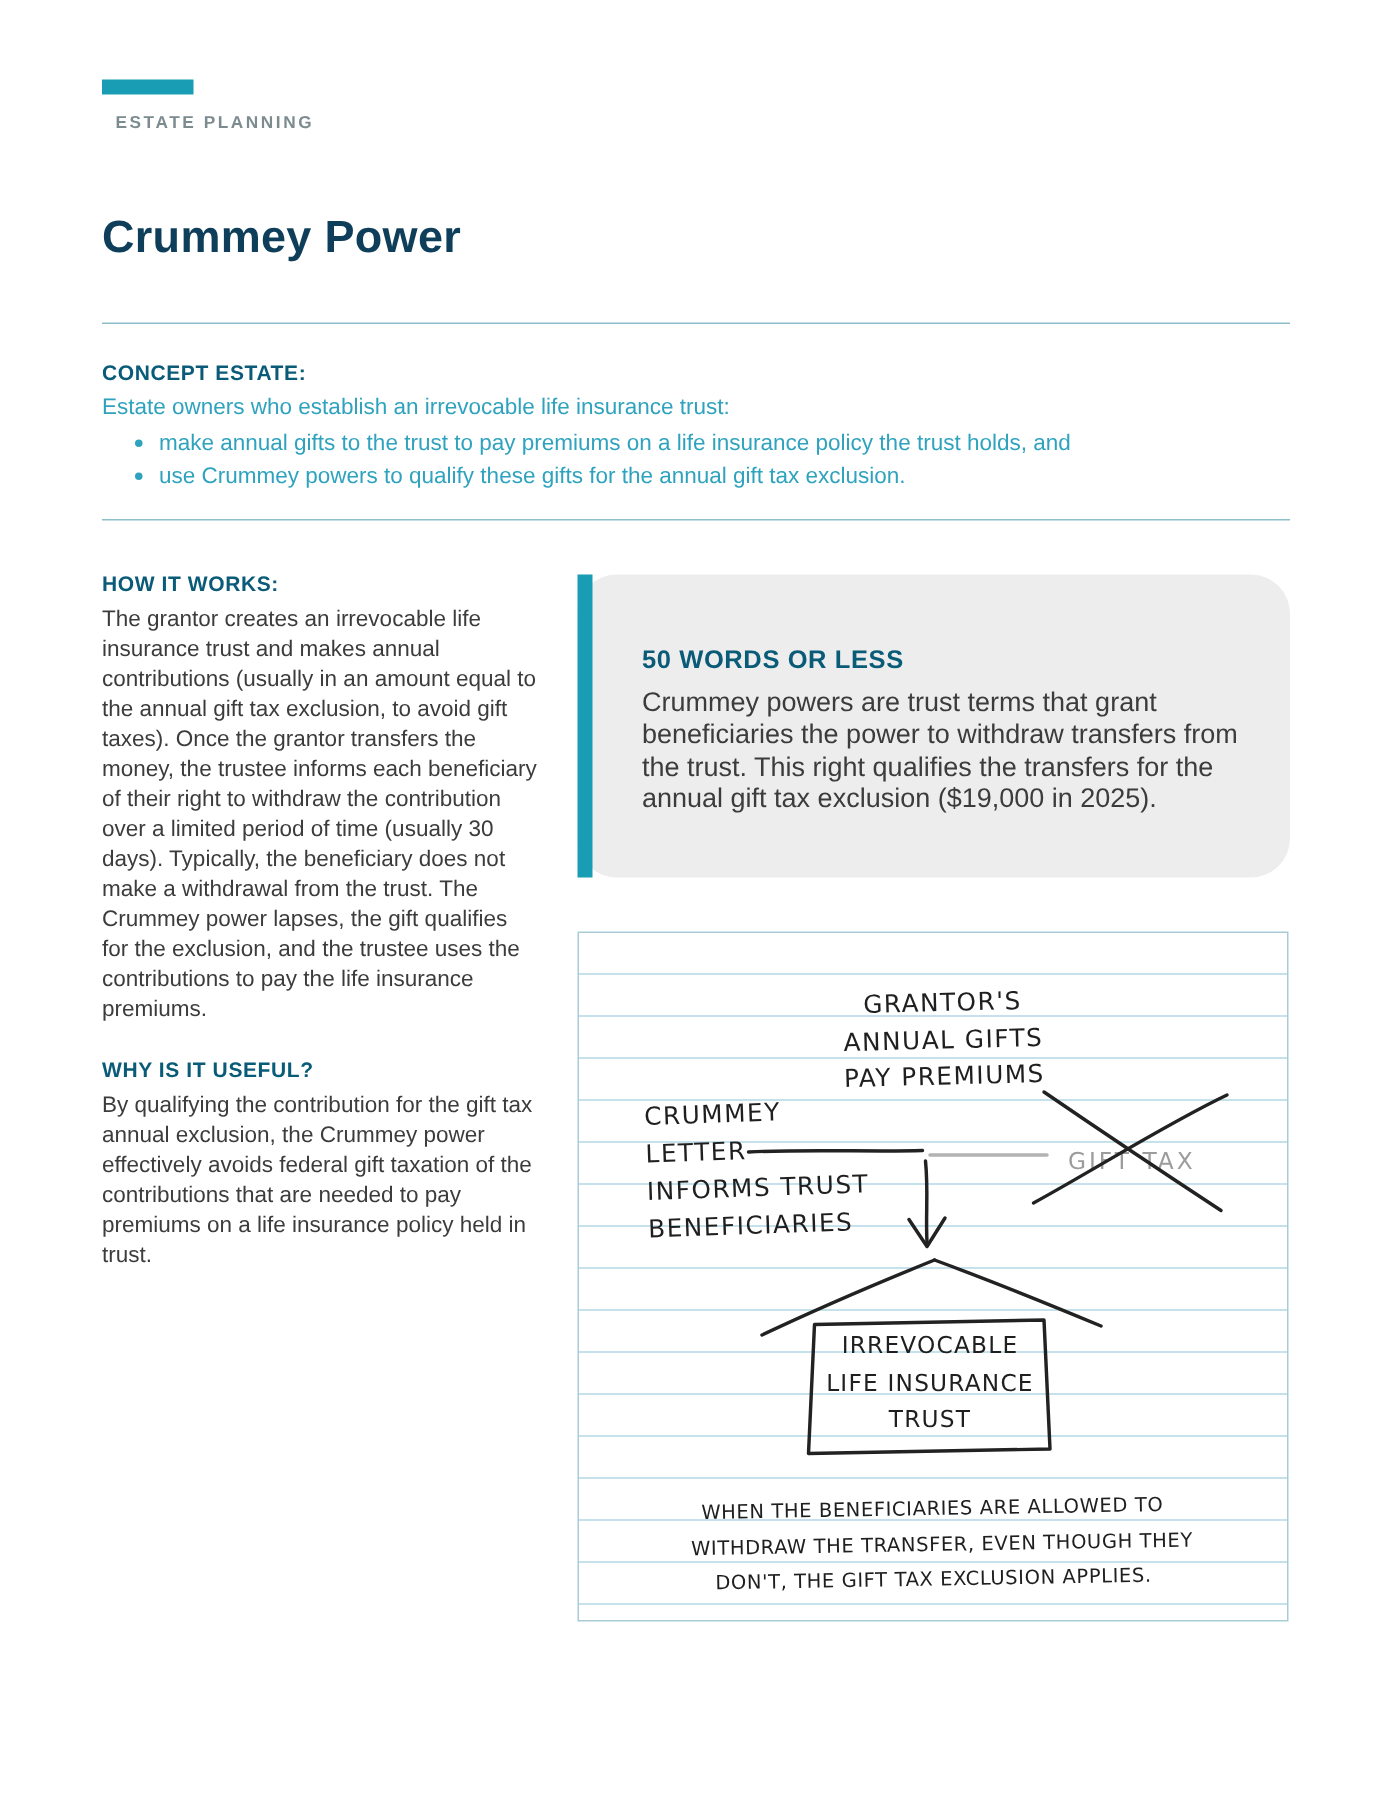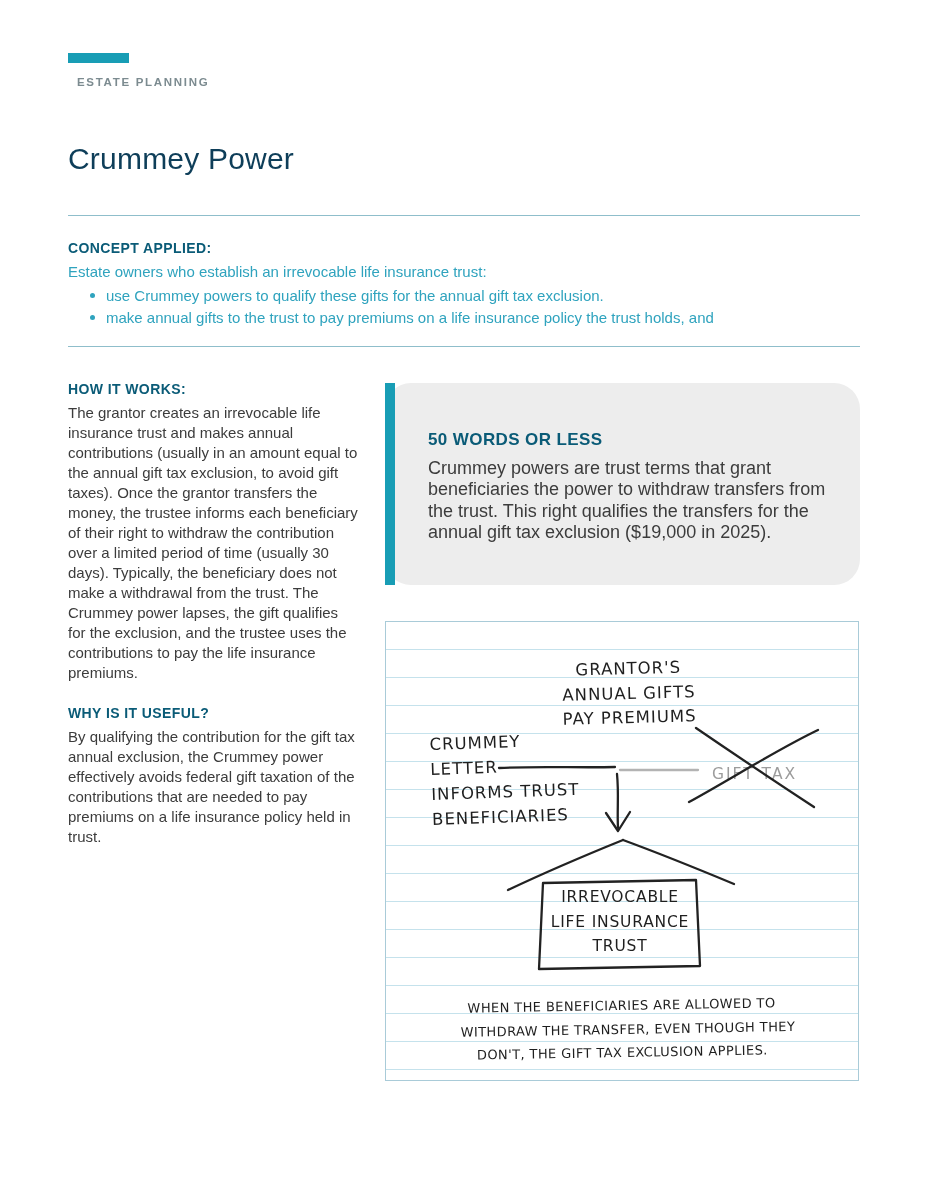--- a/index.html
+++ b/index.html
@@ -7,21 +7,21 @@
   html,body { background:#ffffff; }
   .page {
     position:relative; width:927px; height:1200px; background:#fff;
     font-family:"Liberation Sans", sans-serif; overflow:hidden; margin:0 auto;
   }
   .accent-bar { position:absolute; left:68px; top:53px; width:61px; height:10px; background:#189DB5; }
   .eyebrow { position:absolute; left:77px; top:76px; font-size:11.5px; font-weight:bold; letter-spacing:1.7px; color:#7C8B90; }
   .logo { position:absolute; top:42px; right:62px; width:170px; text-align:center; }
   .logo-icon { display:block; margin:0 auto 3px auto; }
   .logo-word { font-family:"Liberation Serif", serif; font-size:25px; color:#54585B; letter-spacing:1.6px; }
-  .title { position:absolute; left:68px; top:142px; font-size:30px; font-weight:normal; color:#0E3E59; letter-spacing:0.2px; }
+  .title { position:absolute; left:68px; top:142px; font-size:30px; font-weight:bold; color:#0E3E59; letter-spacing:0.2px; }
   .rule { position:absolute; left:68px; width:792px; border-top:1px solid #8FBECB; }
   .rule1 { top:215px; }
   .rule2 { top:346px; }
   .concept { position:absolute; left:68px; top:240px; width:792px; }
   .sec-heading { font-size:14px; font-weight:bold; color:#0A5B77; letter-spacing:0.4px; }
   .concept .intro { margin-top:7px; font-size:15px; color:#2FA3BE; }
   .concept ul { list-style:none; margin-top:5px; }
   .concept li { position:relative; padding-left:28px; margin-left:10px; font-size:15px; color:#2FA3BE; line-height:21.5px; }
   .concept li .dot { position:absolute; left:12px; top:8px; width:5px; height:5px; border-radius:50%; background:#2FA3BE; }
   .left-col { position:absolute; left:68px; top:381px; width:290px; }
@@ -52,25 +52,25 @@
 
   <div class="accent-bar"></div>
   <div class="eyebrow">ESTATE PLANNING</div>
 
 
   <h1 class="title">Crummey Power</h1>
 
   <div class="rule rule1"></div>
 
   <section class="concept">
-    <h2 class="sec-heading">CONCEPT APPLIED:</h2>
+    <h2 class="sec-heading">CONCEPT ESTATE:</h2>
     <p class="intro">Estate owners who establish an irrevocable life insurance trust:</p>
     <ul>
+      <li><span class="dot"></span><span>make annual gifts to the trust to pay premiums on a life insurance policy the trust holds, and</span></li>
       <li><span class="dot"></span><span>use Crummey powers to qualify these gifts for the annual gift tax exclusion.</span></li>
-      <li><span class="dot"></span><span>make annual gifts to the trust to pay premiums on a life insurance policy the trust holds, and</span></li>
     </ul>
   </section>
 
   <div class="rule rule2"></div>
 
   <section class="left-col">
     <h2 class="sec-heading">HOW IT WORKS:</h2>
     <p>The grantor creates an irrevocable life insurance trust and makes annual contributions (usually in an amount equal to the annual gift tax exclusion, to avoid gift taxes). Once the grantor transfers the money, the trustee informs each beneficiary of their right to withdraw the contribution over a limited period of time (usually 30 days). Typically, the beneficiary does not make a withdrawal from the trust. The Crummey power lapses, the gift qualifies for the exclusion, and the trustee uses the contributions to pay the life insurance premiums.</p>
     <h2 class="sec-heading why-heading">WHY IS IT USEFUL?</h2>
     <p>By qualifying the contribution for the gift tax annual exclusion, the Crummey power effectively avoids federal gift taxation of the contributions that are needed to pay premiums on a life insurance policy held in trust.</p>

